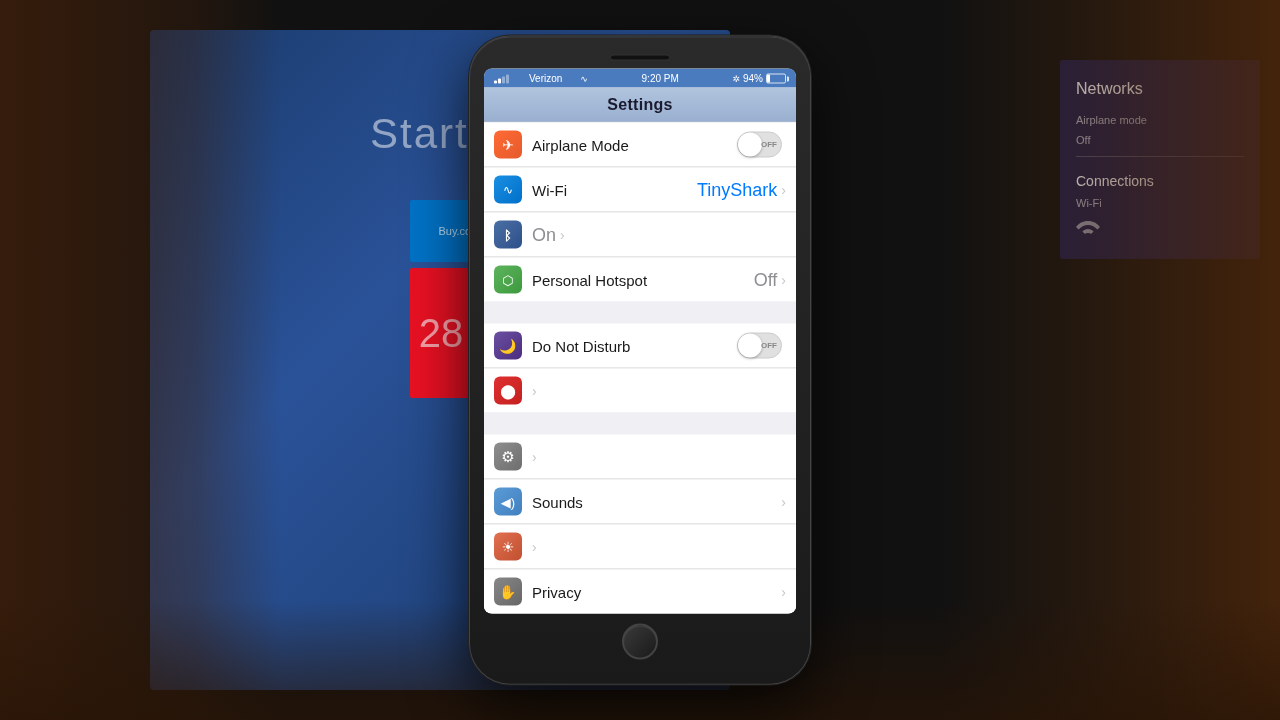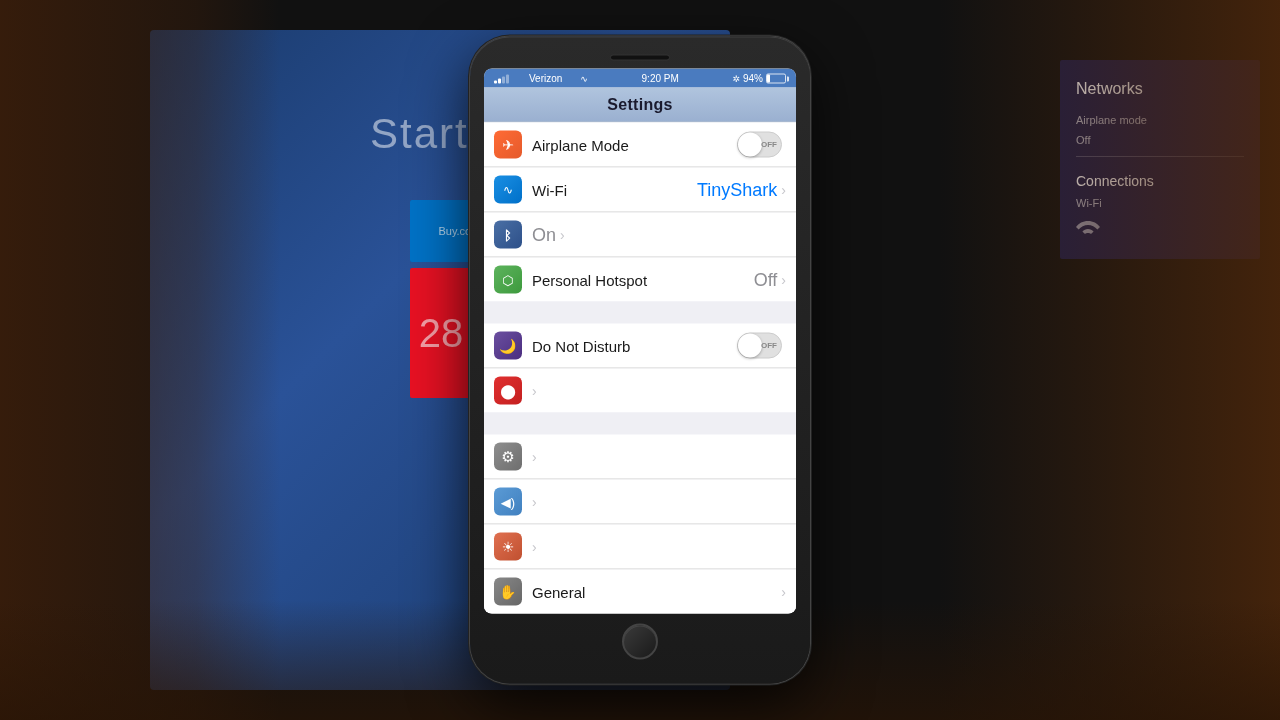--- a/index.html
+++ b/index.html
@@ -514,35 +514,36 @@
             <div class="cell-icon icon-general">
               <span style="color:white;font-size:15px;">⚙</span>
             </div>
             <span class="chevron">›</span>
           </div>
 
           <div class="settings-cell">
             <div class="cell-icon icon-sounds">
               <span style="color:white;font-size:13px;">◀)</span>
             </div>
+            <span class="cell-label">Sounds</span>
             <span class="chevron">›</span>
           </div>
 
           <div class="settings-cell">
             <div class="cell-icon icon-brightness">
               <span style="color:white;font-size:14px;">☀</span>
             </div>
             <span class="chevron">›</span>
           </div>
 
           <div class="settings-cell" style="border-bottom:none;">
             <div class="cell-icon icon-privacy">
               <span style="color:white;font-size:14px;">✋</span>
             </div>
-            <span class="cell-label">General</span>
+            <span class="cell-label">Privacy</span>
             <span class="chevron">›</span>
           </div>
 
         </div>
 
       </div>
     </div>
 
     <div class="home-button"></div>
 

